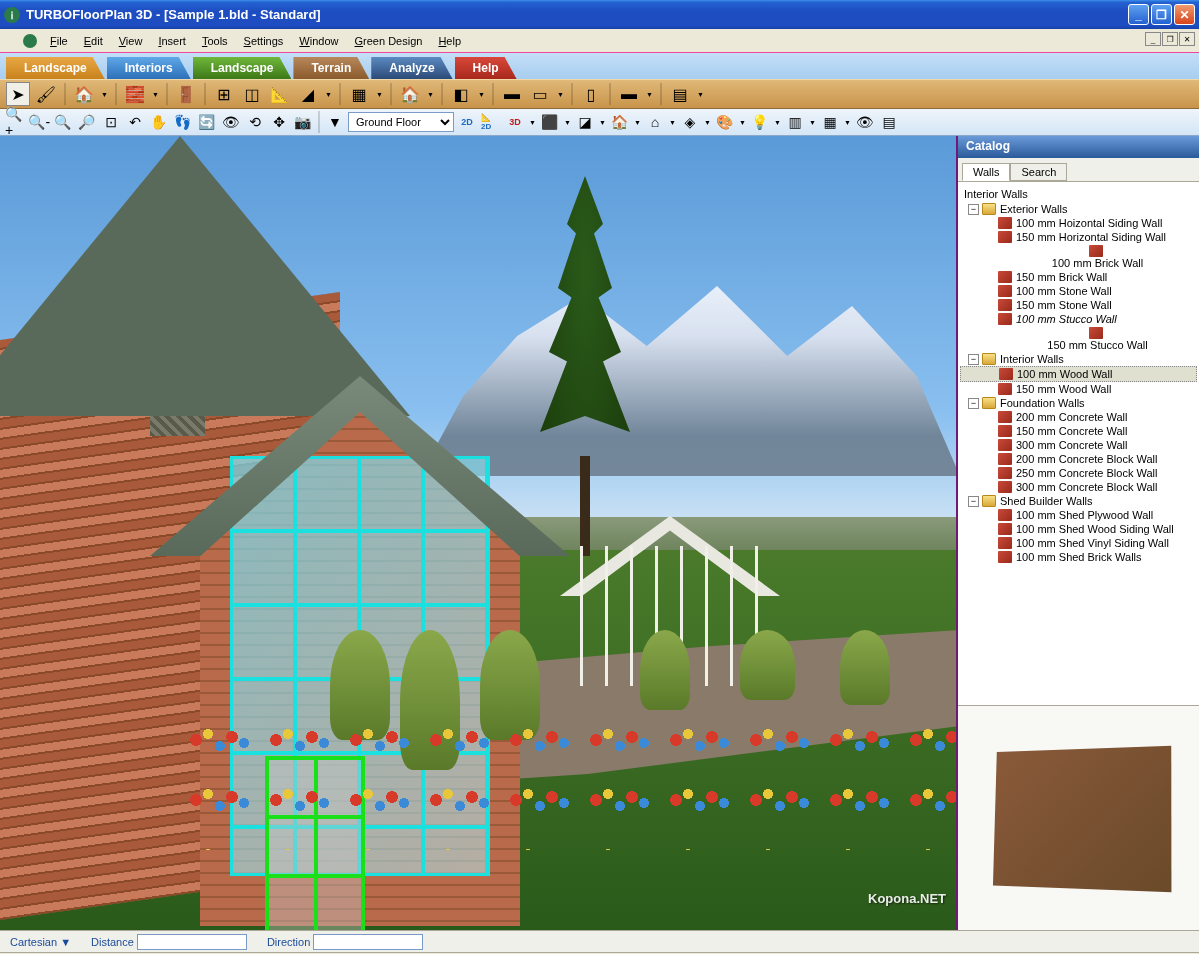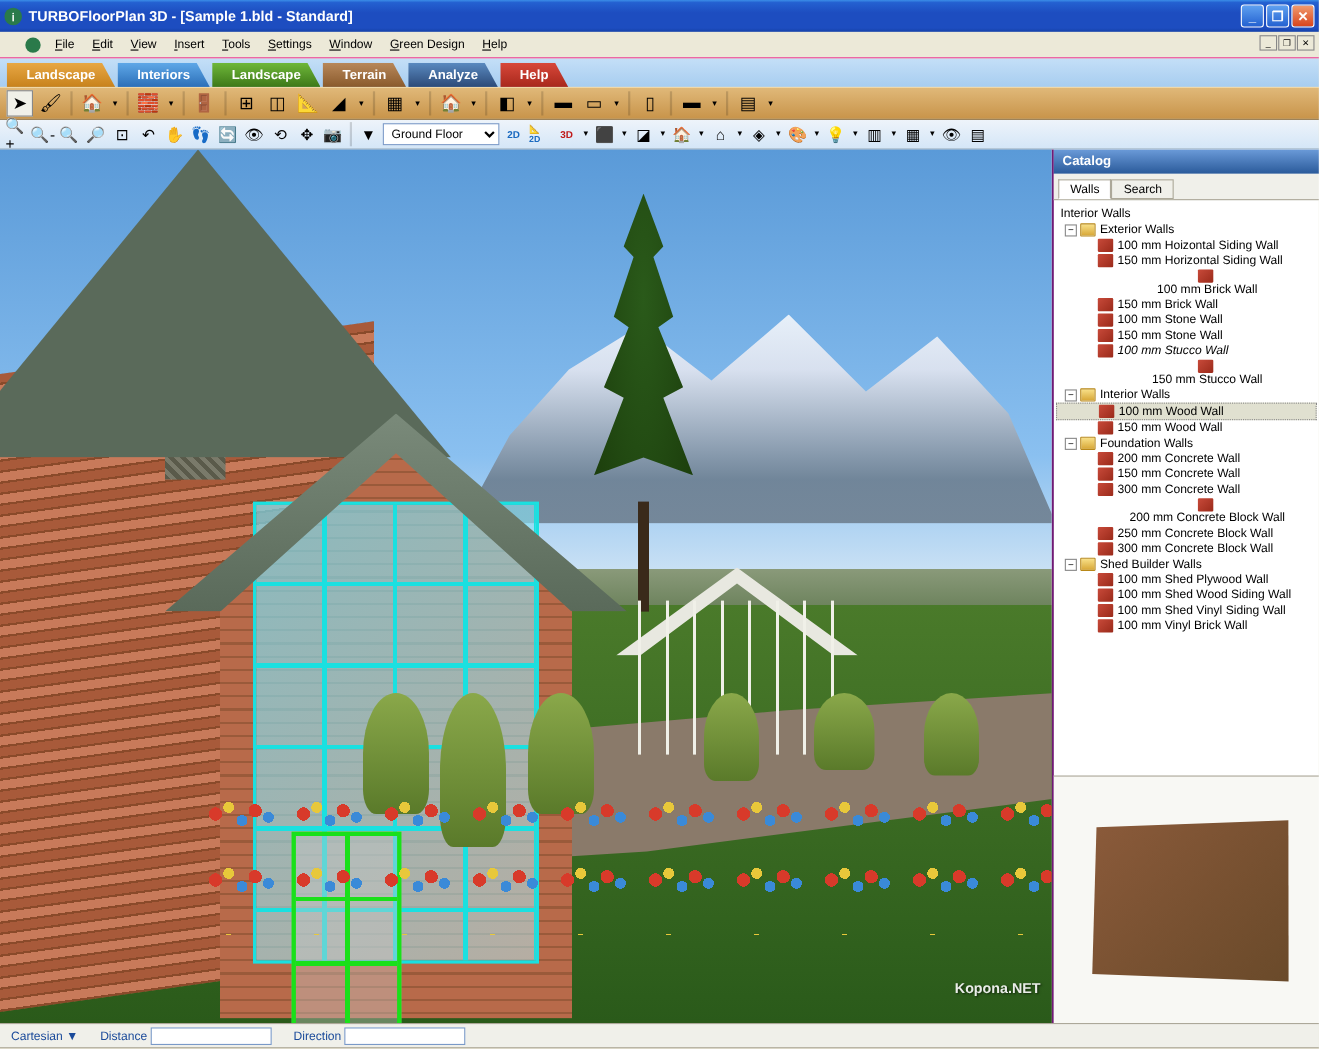--- a/index.html
+++ b/index.html
@@ -322,21 +322,21 @@
             <span>200 mm Concrete Wall</span>
           </div>
           <div class="tree-node tree-item" style="padding-left: 38px;">
             <span class="tree-wall-icon"></span>
             <span>150 mm Concrete Wall</span>
           </div>
           <div class="tree-node tree-item" style="padding-left: 38px;">
             <span class="tree-wall-icon"></span>
             <span>300 mm Concrete Wall</span>
           </div>
-          <div class="tree-node tree-item" style="padding-left: 38px; flex-direction: column;">
+          <div class="tree-node tree-item" style="padding-left: 38px;">
             <span class="tree-wall-icon"></span>
             <span>200 mm Concrete Block Wall</span>
           </div>
           <div class="tree-node tree-item" style="padding-left: 38px;">
             <span class="tree-wall-icon"></span>
             <span>250 mm Concrete Block Wall</span>
           </div>
           <div class="tree-node tree-item" style="padding-left: 38px;">
             <span class="tree-wall-icon"></span>
             <span>300 mm Concrete Block Wall</span>
@@ -353,21 +353,21 @@
           <div class="tree-node tree-item" style="padding-left: 38px;">
             <span class="tree-wall-icon"></span>
             <span>100 mm Shed Wood Siding Wall</span>
           </div>
           <div class="tree-node tree-item" style="padding-left: 38px;">
             <span class="tree-wall-icon"></span>
             <span>100 mm Shed Vinyl Siding Wall</span>
           </div>
           <div class="tree-node tree-item" style="padding-left: 38px;">
             <span class="tree-wall-icon"></span>
-            <span>100 mm Vinyl Brick Wall</span>
+            <span>100 mm Shed Brick Walls</span>
           </div>
         </div>
     </div>
     <div class="catalog-preview">
       <div class="preview-wall"></div>
     </div>
   </div>
 </div>
 
 <div class="coordbar">

